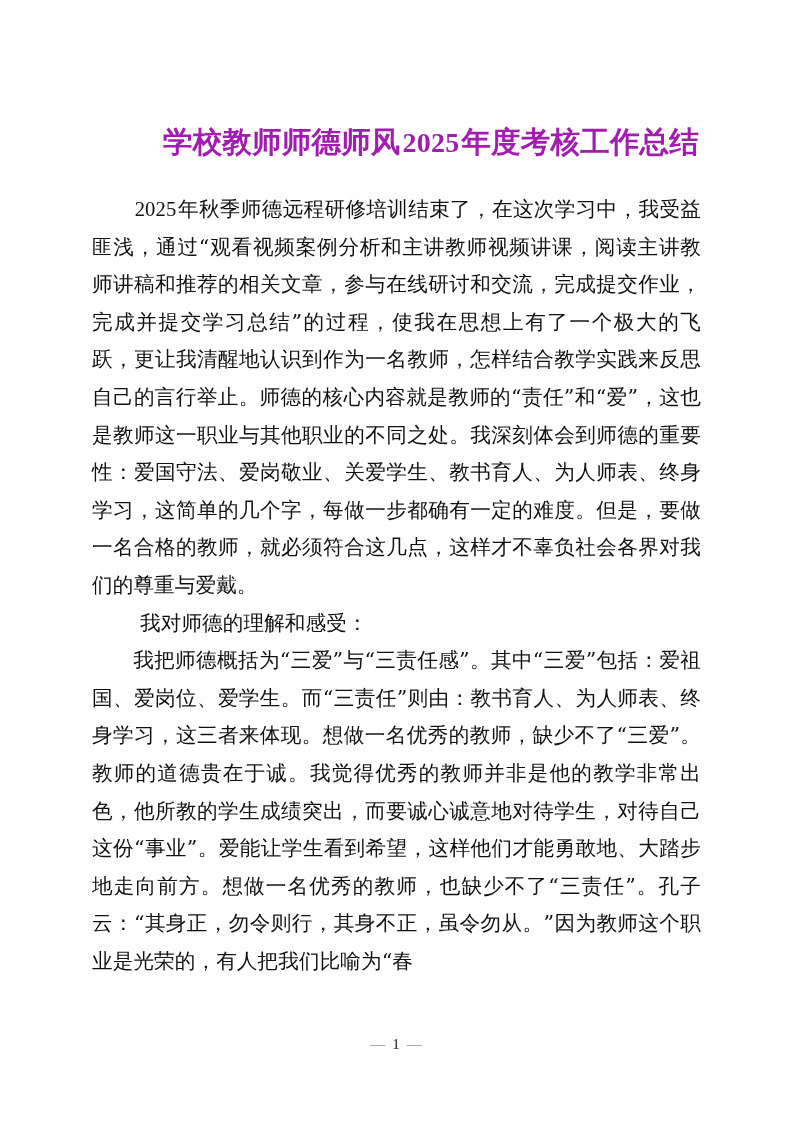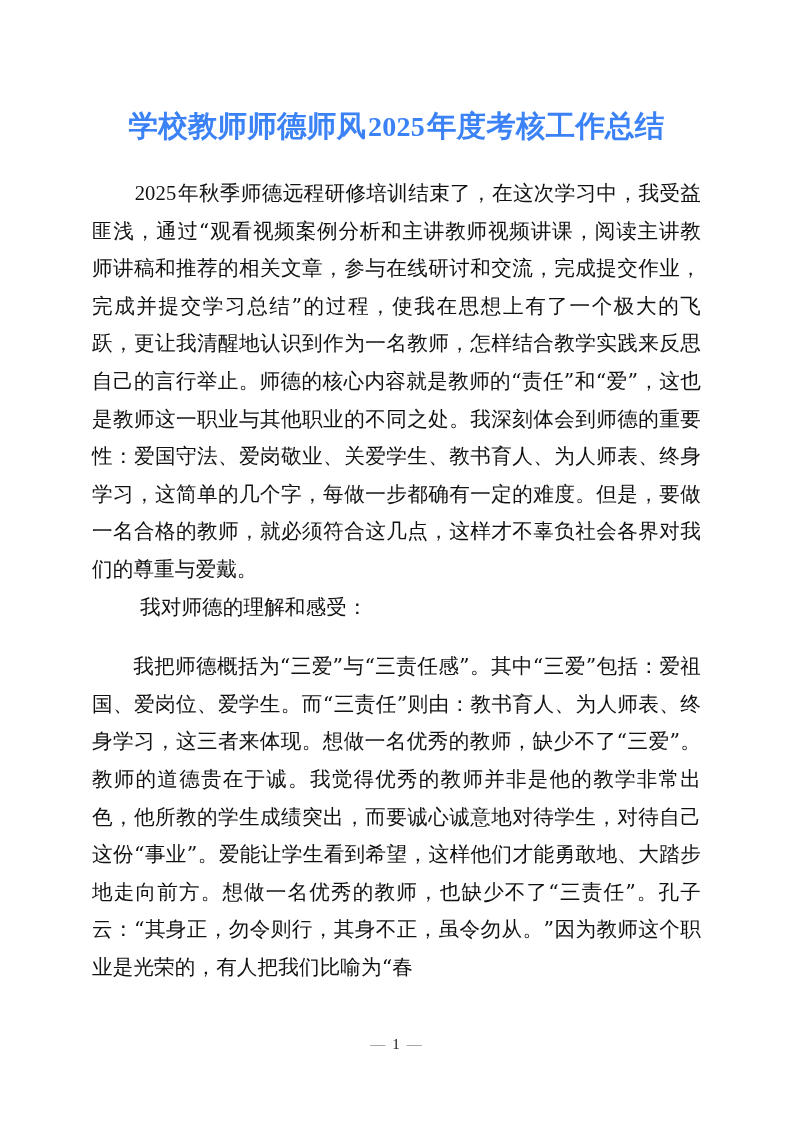--- a/index.html
+++ b/index.html
@@ -20,24 +20,24 @@
     position: absolute;
     left: 92px;
     top: 104px;
     width: 609px;
   }
   .doc-title {
     font-family: "DejaVu Sans", "Liberation Sans", sans-serif;
     font-weight: bold;
     font-size: 29.5px;
     line-height: 45px;
-    text-align: center;
-    color: #3b82f6;
+    text-align: right;
+    color: #a21caf;
     letter-spacing: 0.2px;
-    margin: 0 0 0 0;
+    margin: 16px 0 0 0;
     padding: 0 2px;
   }
   .title-num {
     font-family: "Liberation Serif", "DejaVu Serif", serif;
     font-weight: bold;
     font-size: 28px;
     padding: 0 2px;
   }
   .body-block {
     margin-top: 26px;
@@ -50,21 +50,20 @@
     margin: 0;
     padding: 0;
     text-align: justify;
     text-justify: inter-character;
     text-align-last: left;
     letter-spacing: 0.1px;
     word-break: break-all;
   }
   p.indent {
     text-indent: 2em;
-    margin-top: 22px;
   }
   p.noindent {
     text-indent: 0;
     margin-left: 48px;
   }
   .num {
     font-family: "Liberation Serif", "DejaVu Serif", serif;
     font-size: 20.6px;
     padding: 0 1.5px;
   }

